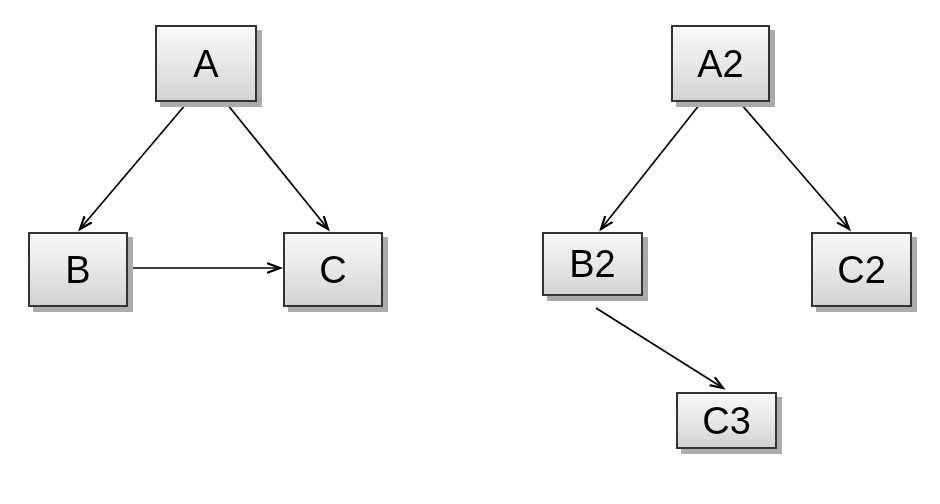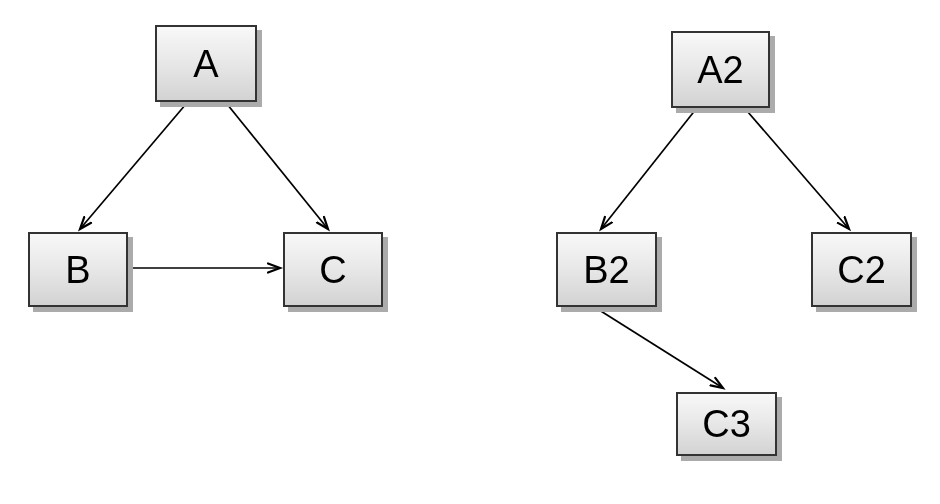--- a/index.html
+++ b/index.html
@@ -63,26 +63,26 @@
   <div id="nodes">
       <div class="node" style="left: 155px; top: 25px; width: 102px; height: 77px;">
         <span class="node-label">A</span>
       </div>
       <div class="node" style="left: 28px; top: 232px; width: 100px; height: 75px;">
         <span class="node-label">B</span>
       </div>
       <div class="node" style="left: 283px; top: 232px; width: 100px; height: 75px;">
         <span class="node-label">C</span>
       </div>
-      <div class="node" style="left: 671px; top: 25px; width: 99px; height: 77px; margin-top: 6px;">
+      <div class="node" style="left: 671px; top: 25px; width: 99px; height: 77px;">
         <span class="node-label">A2</span>
       </div>
-      <div class="node" style="left: 556px; top: 232px; width: 101px; height: 75px;">
+      <div class="node" style="left: 542px; top: 232px; width: 101px; height: 64px;">
         <span class="node-label">B2</span>
       </div>
       <div class="node" style="left: 799px; top: 232px; width: 101px; height: 75px; margin-left: 12px;">
         <span class="node-label">C2</span>
       </div>
-      <div class="node" style="left: 676px; top: 392px; width: 101px; height: 64px;">
+      <div class="node" style="left: 676px; top: 392px; width: 101px; height: 57px;">
         <span class="node-label">C3</span>
       </div>
     </div>
 </div>
 
 </body></html>

